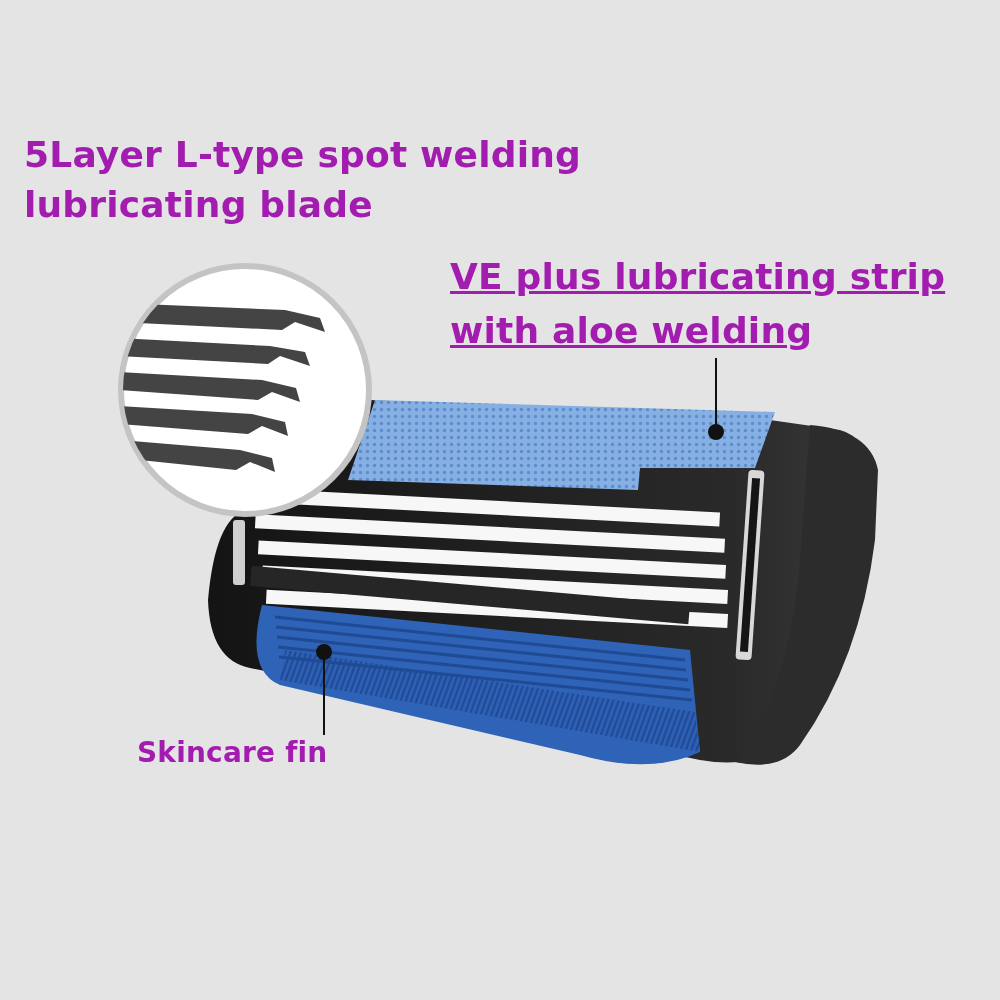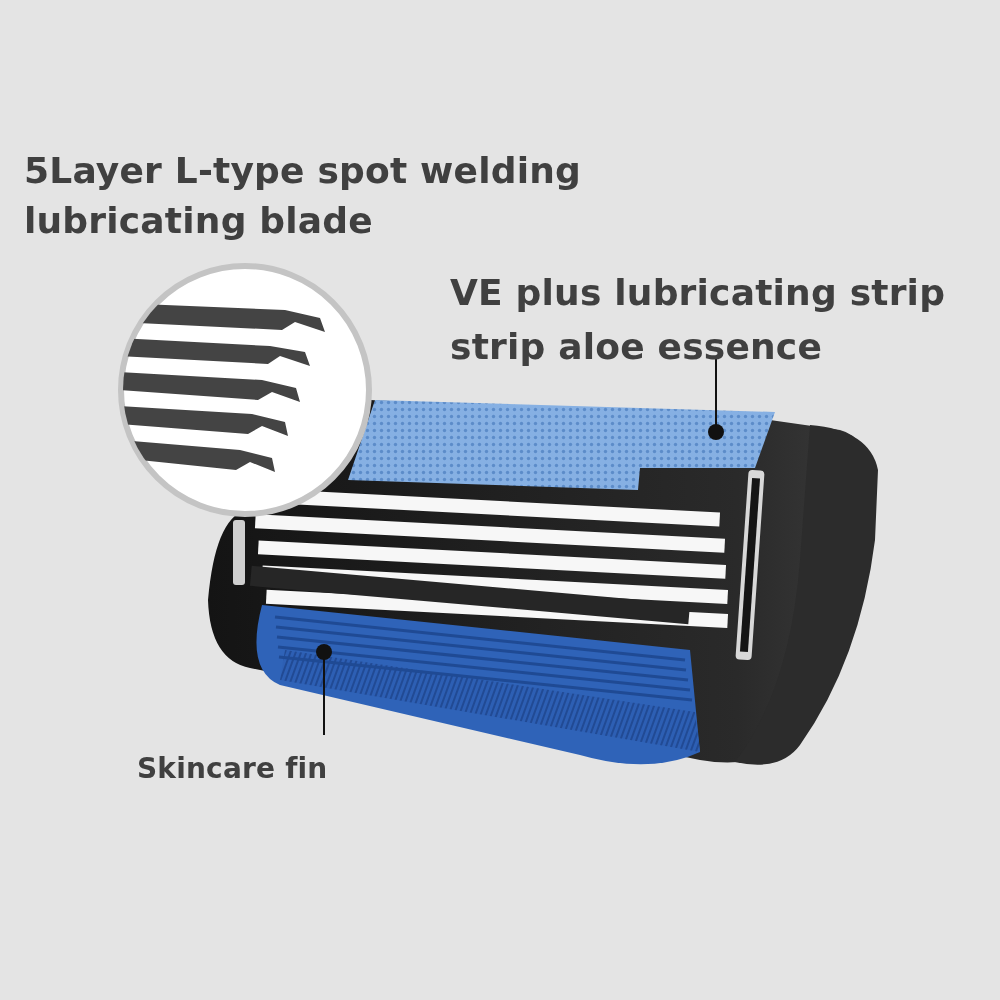--- a/index.html
+++ b/index.html
@@ -1,20 +1,20 @@
 <!DOCTYPE html>
 <html><head>
 <meta charset="utf-8">
 <style>
   html, body { margin:0; padding:0; }
   body { width:1000px; height:1000px; background:#e4e4e4; position:relative; overflow:hidden;
          font-family:"DejaVu Sans","Liberation Sans",sans-serif; }
-  .label { position:absolute; color:#404040; font-weight:bold; letter-spacing:0.2px;margin-top:16px; }
+  .label { position:absolute; color:#a21caf; font-weight:bold; letter-spacing:0.2px; }
   #l1 { left:24px; top:130px; font-size:36px; line-height:50px; }
-  #l2 { left:450px; top:250px; font-size:36px; line-height:54px; }
+  #l2 { left:450px; top:250px; font-size:36px; line-height:54px;text-decoration:underline; }
   #l3 { left:137px; top:728px; font-size:28px; line-height:50px; }
   svg.art { position:absolute; left:0; top:0; }
 </style>
 </head>
 <body>
 
 <svg class="art" width="1000" height="1000" viewBox="0 0 1000 1000">
   <defs>
     <pattern id="dots" width="7" height="7" patternUnits="userSpaceOnUse">
       <rect width="7" height="7" fill="#86b0e3"></rect>
@@ -93,15 +93,15 @@
     <circle cx="324" cy="652" r="8" fill="#111"></circle>
   </g>
 </svg>
 
 <div id="l1" class="label">
   <div>5Layer L-type spot welding</div>
   <div>lubricating blade</div>
 </div>
 <div id="l2" class="label">
   <div>VE plus lubricating strip</div>
-  <div>strip aloe essence</div>
+  <div>with aloe welding</div>
 </div>
 <div id="l3" class="label">Skincare fin</div>
 
 </body></html>

